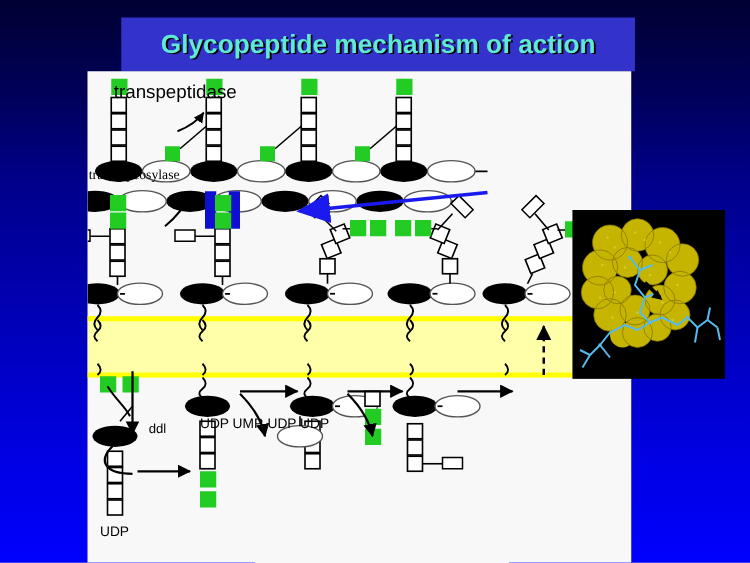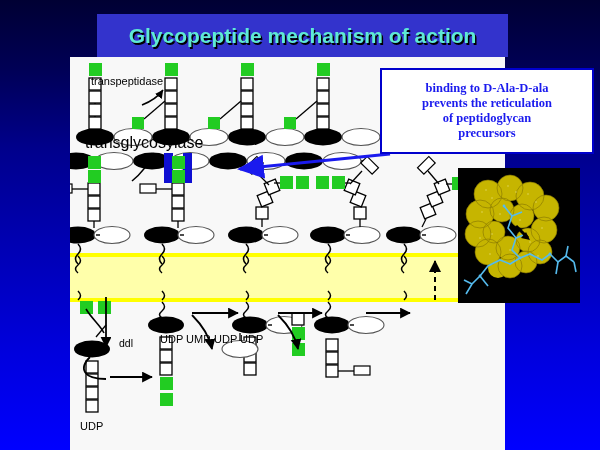--- a/index.html
+++ b/index.html
@@ -327,23 +327,23 @@
         <line x1="122" y1="256" x2="168" y2="256" stroke="#000" stroke-width="1.8" marker-end="url(#ah)"></line>
         <path d="M122,258 C134,270 140,282 142,292" stroke="#000" stroke-width="1.8" fill="none" marker-end="url(#ah)"></path>
 
         <line x1="208" y1="256" x2="252" y2="256" stroke="#000" stroke-width="1.8" marker-end="url(#ah)"></line>
         <path d="M208,258 C220,270 226,282 228,292" stroke="#000" stroke-width="1.8" fill="none" marker-end="url(#ah)"></path>
 
         <line x1="296" y1="256" x2="340" y2="256" stroke="#000" stroke-width="1.8" marker-end="url(#ah)"></line>
       </g>
     </svg>
 
-    <div class="lbl" style="left:21px;top:18px;font-size:11px;">transpeptidase</div>
-
-    <div class="lbl" style="left:15px;top:77px;font-size:16px;">transglycosylase</div>
+    <div class="lbl" style="left:21px;top:8px;font-size:15px;">transpeptidase</div>
+
+    <div class="lbl" style="left:1px;top:77px;font-size:11px;font-family:Liberation Serif, serif;">transglycosylase</div>
 
     <div class="lbl" style="left:1px;top:280px;font-size:10.5px;font-weight:normal;margin-left:48px;">ddl</div>
 
     <div class="lbl" style="left:62px;top:276px;font-size:11px;padding-left:28px;">UDP  UMP</div>
 
     <div class="lbl" style="left:144px;top:276px;font-size:11px;text-align:center;">UDP  UDP</div>
 
     <div class="lbl" style="left:10px;top:327px;font-size:11px;margin-top:36px;">UDP</div>
   </div>
 
@@ -437,20 +437,14 @@
 
   <svg width="600" height="450" viewBox="0 0 600 450" style="position:absolute;left:0;top:0;pointer-events:none;">
     <defs>
       <marker id="bah" markerWidth="10" markerHeight="10" refX="8" refY="4" orient="auto">
         <path d="M0,0 L9,4 L0,8 z" fill="#1a1aee"></path>
       </marker>
     </defs>
     <line x1="390" y1="154" x2="240" y2="169" stroke="#1a1aee" stroke-width="3" marker-end="url(#bah)"></line>
   </svg>
 
-  <div id="callout">
-    <div>binding to D-Ala-D-ala</div>
-    <div>prevents the reticulation</div>
-    <div>of peptidoglycan</div>
-    <div>precursors</div>
-  </div>
 
 </div>
 
 </body></html>

